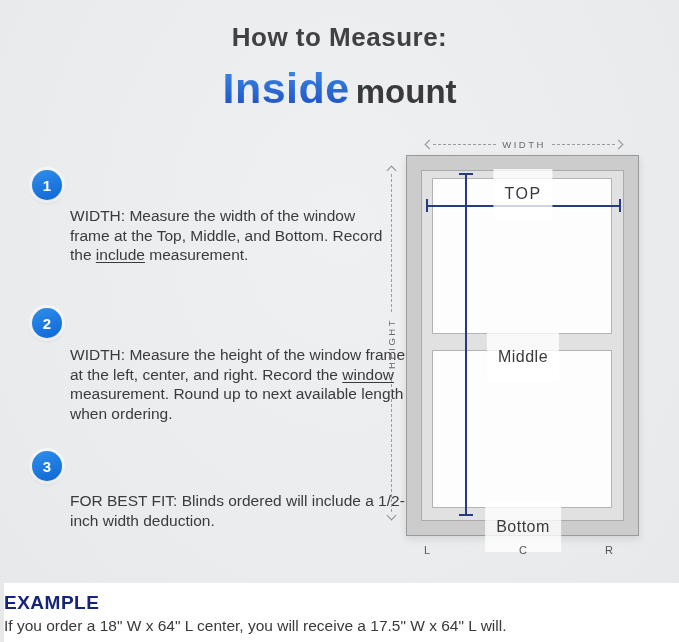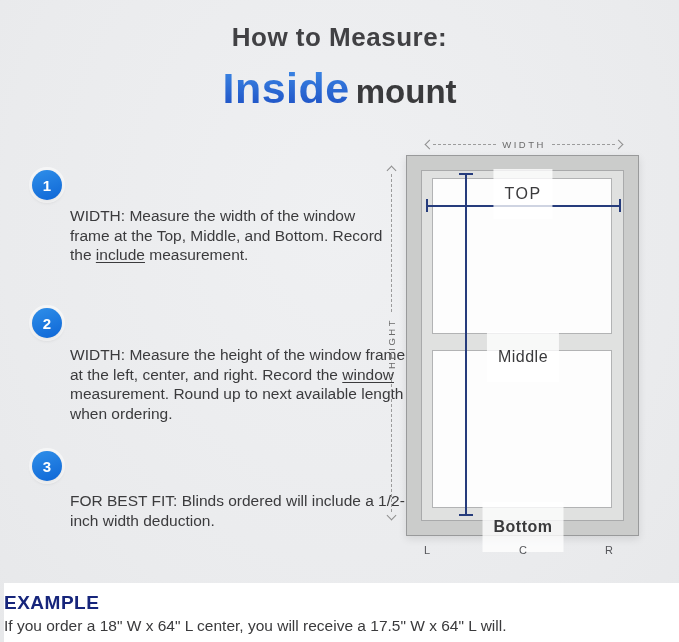--- a/index.html
+++ b/index.html
@@ -65,21 +65,21 @@
   .m-hcap-r    { left:619px; top:199px; width:2px;  height:13px; }
 
   
   .chip {
     position:absolute; transform:translateX(-50%); left:523px;
     background:rgba(255,255,255,0.78); padding:16px 11px;
     font-size:16px; color:#3a3a3c; letter-spacing:0.5px; white-space:nowrap;
   }
   .chip-top    { top:169px; letter-spacing:1.5px; }
   .chip-middle { top:332px; }
-  .chip-bottom { top:502px;font-weight:bold; }
+  .chip-bottom { top:502px; }
 
   
   .scale-label { position:absolute; top:544px; font-size:11px; color:#55565a; letter-spacing:1px; }
   .scale-l { left:424px; } .scale-c { left:519px; } .scale-r { left:605px; }
 
   
   .dim { position:absolute; display:flex; align-items:center; color:#6b6b6b; }
   .dim-width { left:426px; top:137px; width:196px; height:14px; flex-direction:row;text-align:right; }
   .dim-height { left:384px; top:167px; width:14px; height:352px; flex-direction:column; }
   .dim-label { font-size:9.5px; letter-spacing:2.5px; padding:0 6px; color:#6b6b6b; }

